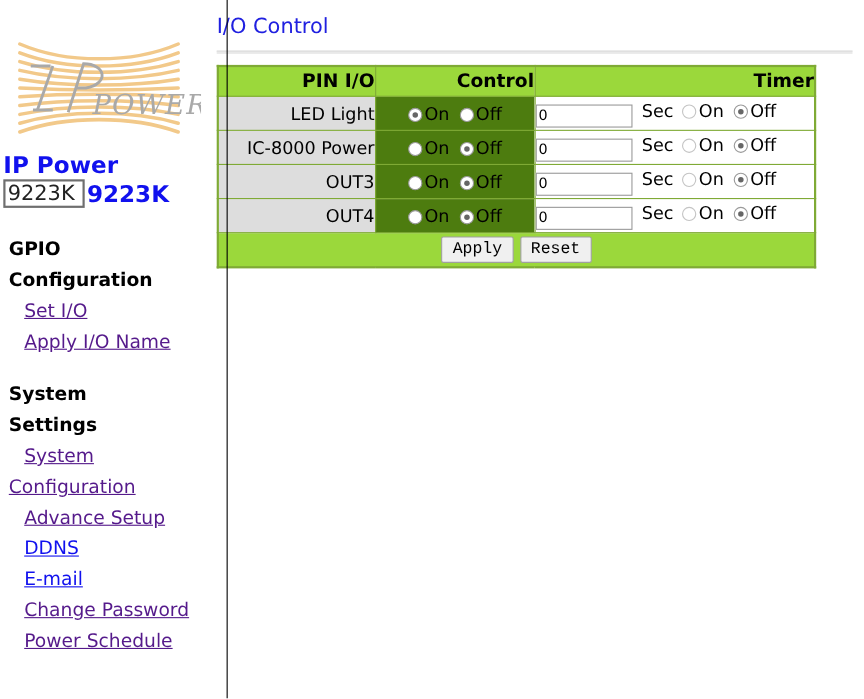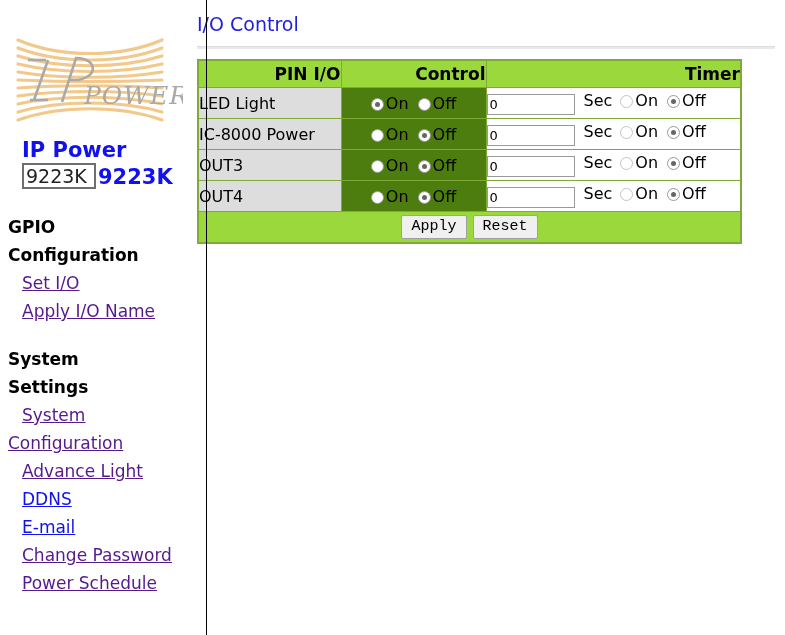--- a/index.html
+++ b/index.html
@@ -37,21 +37,21 @@
   #logo-wrap {
     width: 183px;
     height: 112px;
     position: relative;
     overflow: hidden;
     margin-top: 24px;
   }
   #logo-svg { display:block; }
 
   .brand-block {
-    padding-left: 22px;
+    padding-left: 3px;
     padding-top: 2px;
   }
   .brand-name {
     font-family: "DejaVu Sans", "Liberation Sans", sans-serif;
     font-size: 21px;
     font-weight: bold;
     color: #1111ee;
     letter-spacing: 0px;
     line-height: 24px;
     white-space: nowrap;
@@ -171,21 +171,21 @@
     height: 26px;
     text-align: right;
     font-size: 17px;
   }
   .col-pin   { width: 143px; }
   .col-ctrl  { width: 145px; }
   .col-timer { width: 255px; }
 
   td.pin-cell {
     background: #dddddd;
-    text-align: left;
+    text-align: right;
     padding-right: 6px;
     height: 30px;
     font-size: 17px;
     color: #000000;
     white-space: nowrap;
     overflow: hidden;
   }
   td.ctrl-cell {
     background: #4d7c0f;
     height: 30px;
@@ -310,21 +310,21 @@
 
     <div id="nav">
       <div class="nav-heading">GPIO Configuration</div>
       <a class="nav-link">Set I/O</a>
       <a class="nav-link">Apply I/O Name</a>
 
       <div class="nav-gap"></div>
 
       <div class="nav-heading">System Settings</div>
       <a class="nav-link">System Configuration</a>
-      <a class="nav-link">Advance Light</a>
+      <a class="nav-link">Advance Setup</a>
       <a class="nav-link fresh">DDNS</a>
       <a class="nav-link fresh">E-mail</a>
       <a class="nav-link">Change Password</a>
       <a class="nav-link">Power Schedule</a>
     </div>
 
   </div>
 
   <div id="frame-divider"></div>
 

